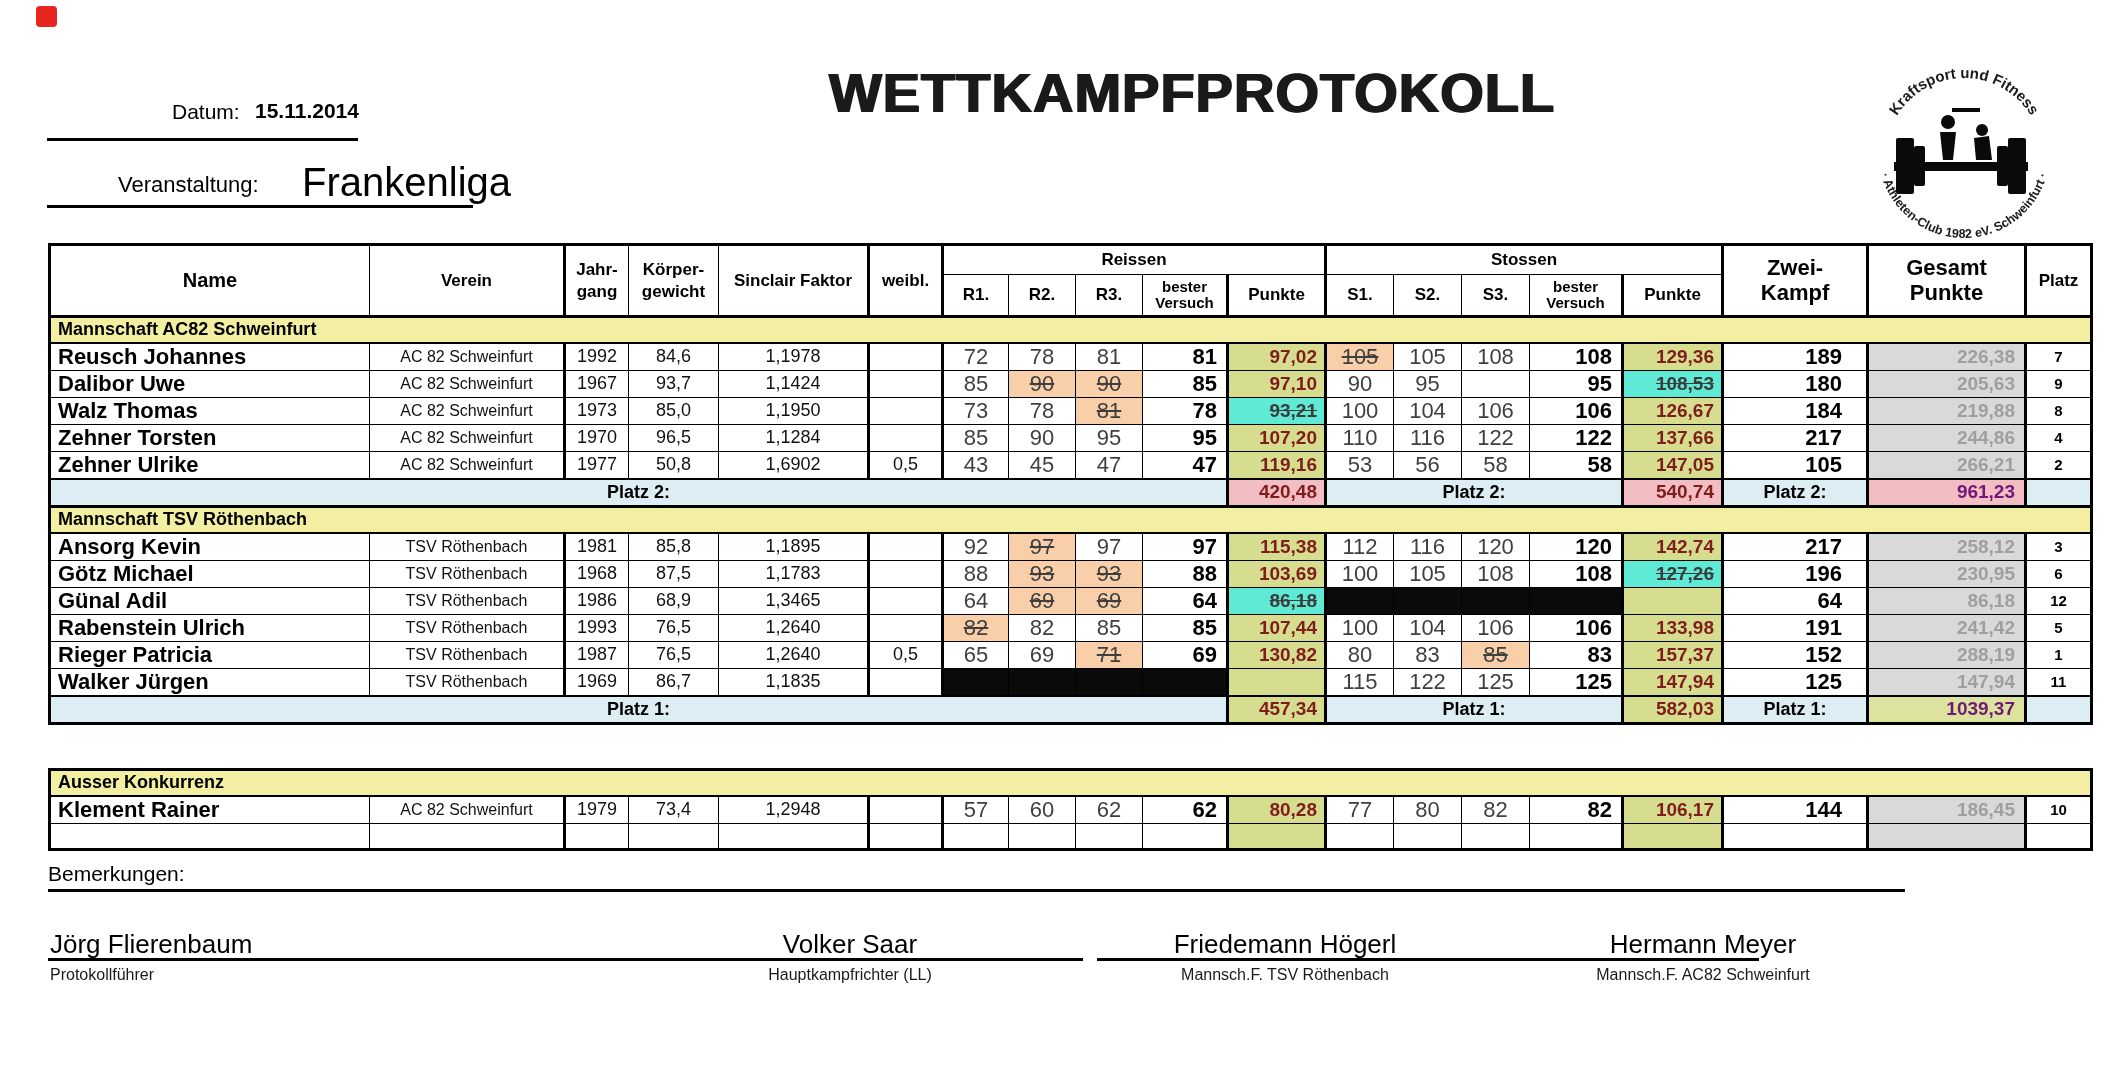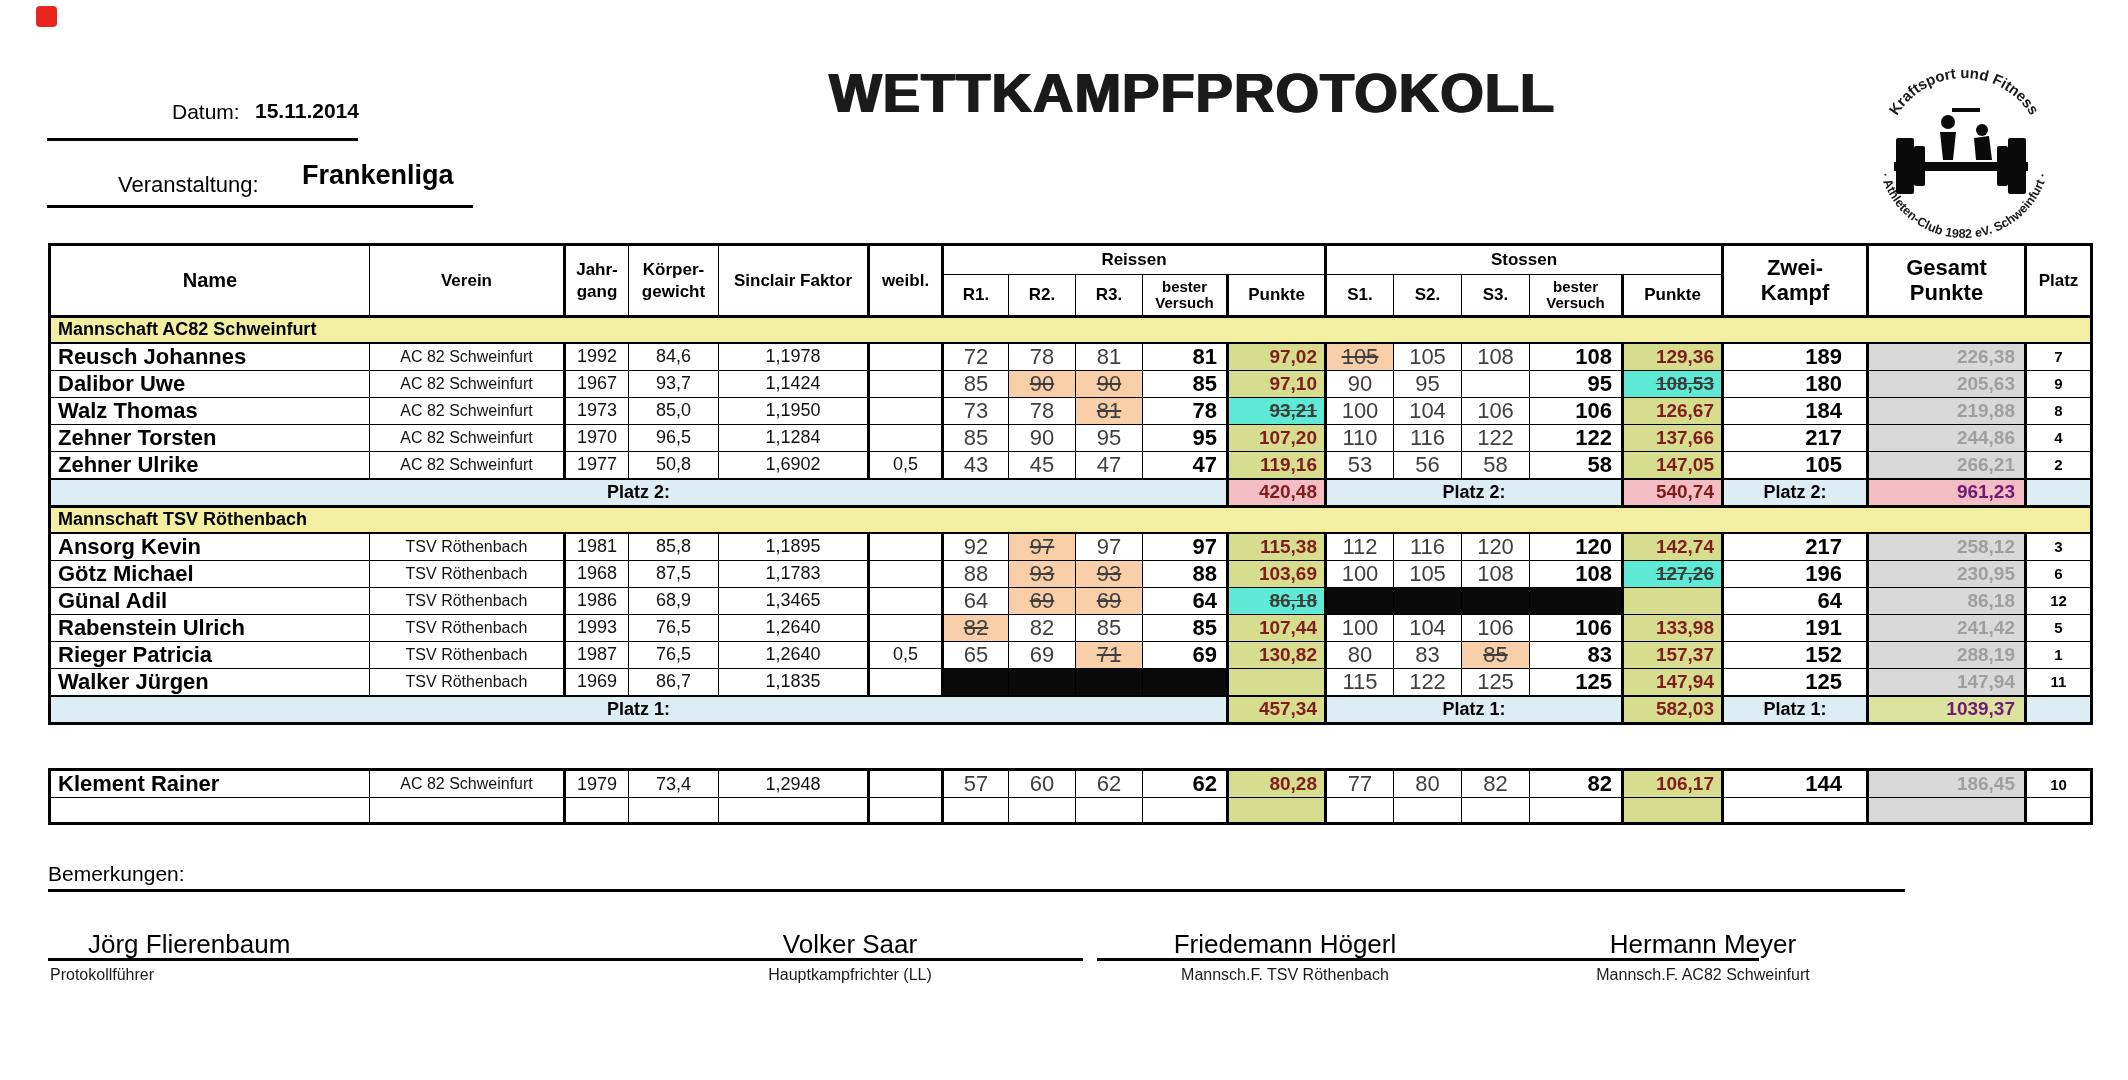--- a/index.html
+++ b/index.html
@@ -6,21 +6,21 @@
   .page{position:relative;width:2128px;height:1080px;background:#ffffff;
         font-family:"Liberation Sans","DejaVu Sans",sans-serif;color:#000;overflow:hidden;}
   .abs{position:absolute;}
   .uline{position:absolute;background:#000;}
 
   
   .red-marker{position:absolute;left:36px;top:6px;width:21px;height:21px;background:#e8261f;border-radius:4px;}
   .datum-label{left:172px;top:100px;font-size:21px;}
   .datum-value{left:255px;top:99px;font-size:21px;font-weight:bold;}
   .veranst-label{left:118px;top:172px;font-size:22px;}
-  .veranst-value{left:302px;top:160px;font-size:27px;font-weight:bold;}
+  .veranst-value{left:302px;top:160px;font-size:40px;font-weight:normal;}
   .doc-title{left:810px;top:60px;width:764px;text-align:center;font-size:56px;font-weight:bold;
              letter-spacing:1px;text-shadow:1px 0 #1a1a1a,-1px 0 #1a1a1a;color:#1a1a1a;}
 
   
   table{border-collapse:collapse;table-layout:fixed;width:2042px;background:#fff;}
   .tbl{position:absolute;left:48px;}
   #main-table{top:243px;}
   #ak-table{top:768px;}
   table{border:3px solid #000;}
   th,td{border:1.5px solid #000;overflow:hidden;white-space:nowrap;vertical-align:middle;padding:0;}
@@ -449,20 +449,23 @@
         <col style="width:68px">
       <col style="width:68px">
         <col style="width:68px">
         <col style="width:93px">
         <col style="width:100px">
       <col style="width:145px">
         <col style="width:158px">
         <col style="width:66px">
     </colgroup>
     <tbody id="tbody-ak">
+        <tr class="sec">
+          <td colspan="19" class="sec e19">Ausser Konkurrenz</td>
+        </tr>
         <tr>
           <td class="name e1">Klement Rainer</td>
           <td class="verein e2">AC 82 Schweinfurt</td>
           <td class="num e3">1979</td>
           <td class="num e4">73,4</td>
           <td class="num e5">1,2948</td>
           <td class="num e6"></td>
           <td class="att e7">57</td>
           <td class="att e8">60</td>
           <td class="att e9">62</td>
@@ -500,21 +503,21 @@
         </tr>
       </tbody>
   </table>
 
   <div class="abs bem-label">Bemerkungen:</div>
   <div class="uline" style="left:48px;top:889px;width:1857px;height:3px;"></div>
 
   <div class="uline" style="left:48px;top:958px;width:1035px;height:3px;"></div>
   <div class="uline" style="left:1097px;top:958px;width:662px;height:3px;"></div>
 
-  <div class="abs sig-name" style="left:50px;margin-left:38px;">Jörg Flierenbaum</div>
+  <div class="abs sig-name" style="left:50px;">Jörg Flierenbaum</div>
   <div class="abs sig-role" style="left:50px;">Protokollführer</div>
 
   <div class="abs sig-name ctr" style="left:850px;">Volker Saar</div>
   <div class="abs sig-role ctr" style="left:850px;">Hauptkampfrichter (LL)</div>
 
   <div class="abs sig-name ctr" style="left:1285px;">Friedemann Högerl</div>
   <div class="abs sig-role ctr" style="left:1285px;">Mannsch.F. TSV Röthenbach</div>
 
   <div class="abs sig-name ctr" style="left:1703px;">Hermann Meyer</div>
   <div class="abs sig-role ctr" style="left:1703px;">Mannsch.F. AC82 Schweinfurt</div>

